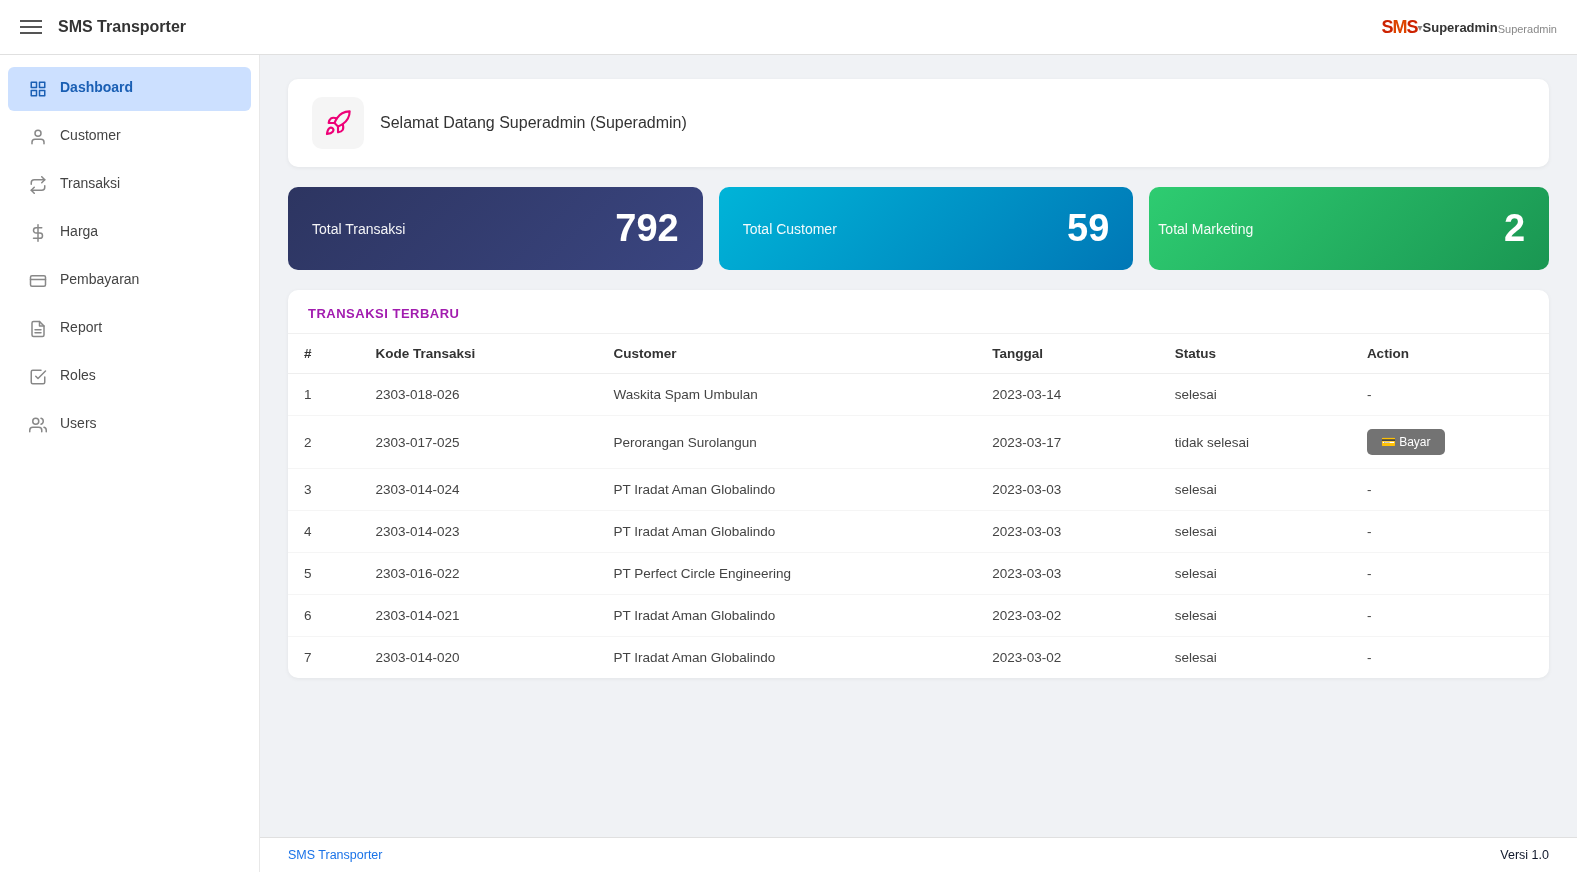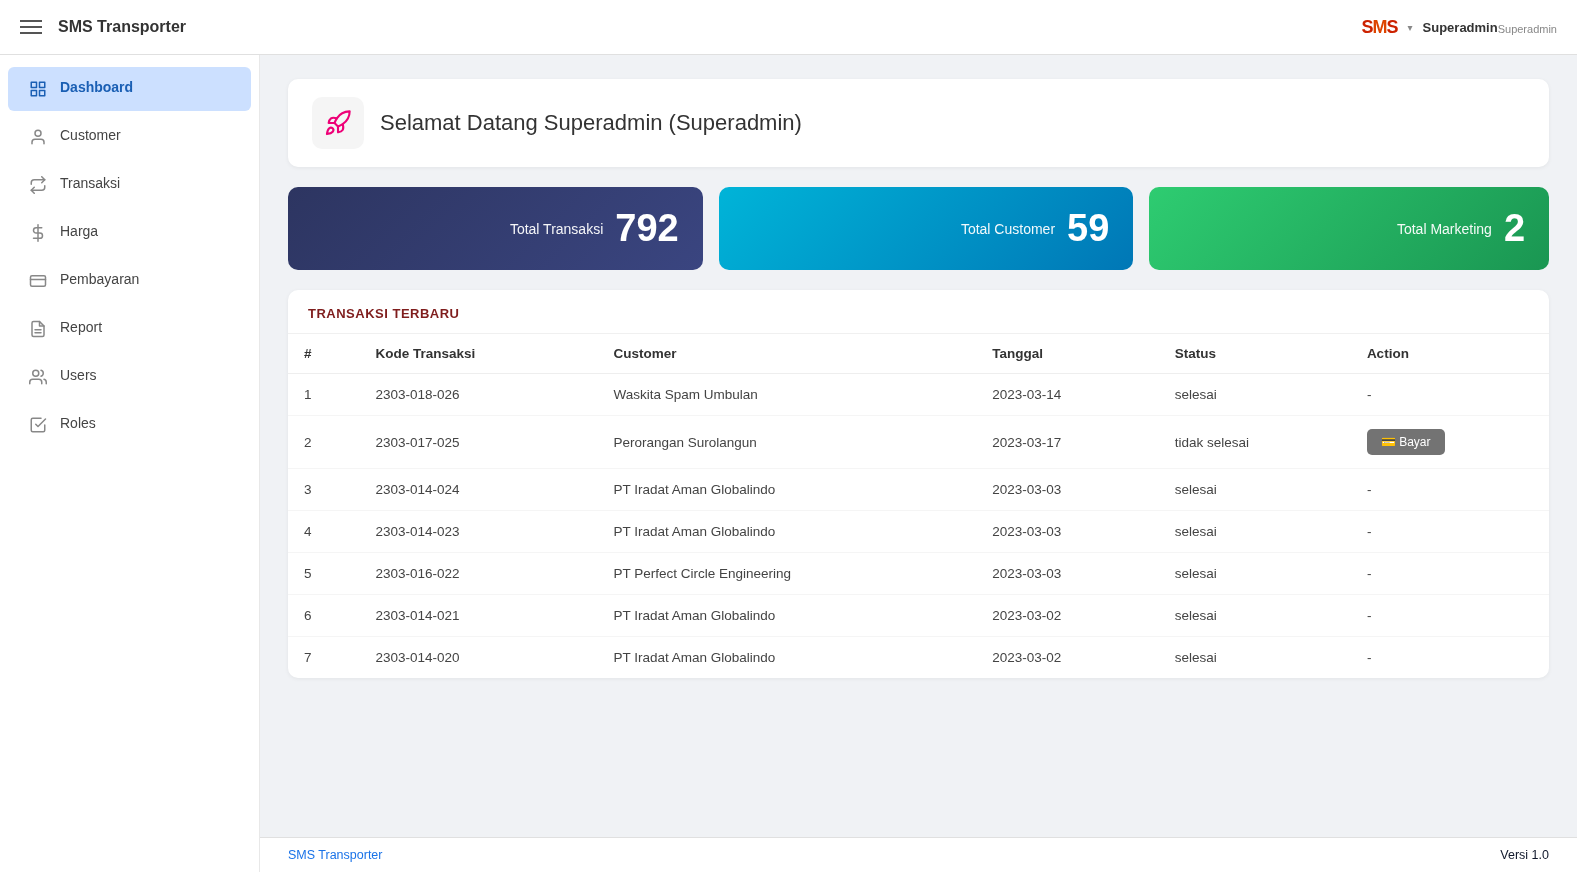--- a/index.html
+++ b/index.html
@@ -36,21 +36,20 @@
     }
     .hamburger-icon span {
       width: 22px;
       height: 2px;
       background: #555;
       display: block;
     }
     .navbar-right {
       display: flex;
       align-items: center;
-      gap: 10px;
     }
     .sms-logo {
       font-weight: 900;
       font-size: 18px;
       color: #e63;
       letter-spacing: -1px;
     }
     .sms-logo .s { color: #cc2200; }
     .sms-logo .m { color: #dd4400; }
     .sms-logo .s2 { color: #cc2200; }
@@ -141,37 +140,37 @@
     .welcome-icon-wrap {
       width: 52px;
       height: 52px;
       background: #f5f5f5;
       border-radius: 10px;
       display: flex;
       align-items: center;
       justify-content: center;
     }
     .welcome-text {
-      font-size: 22px;
+      font-size: 16px;
       font-weight: 500;
       color: #333;
     }
 
     
     .stats-row {
       display: flex;
       gap: 16px;
     }
     .stat-card {
       flex: 1;
       border-radius: 10px;
       padding: 20px 24px;
       display: flex;
       align-items: center;
-      justify-content: flex-end;
+      justify-content: space-between;
       color: #fff;
     }
     .stat-card.dark-blue { background: linear-gradient(135deg, #2d3561 0%, #3a4580 100%); }
     .stat-card.teal { background: linear-gradient(135deg, #00b4d8 0%, #0077b6 100%); }
     .stat-card.green { background: linear-gradient(135deg, #2ecc71 0%, #1a9652 100%); padding-left: 9px; }
     .stat-label {
       font-size: 14px;
       font-weight: 500;
       opacity: 0.95;
     }
@@ -185,21 +184,21 @@
     .table-section {
       background: #fff;
       border-radius: 10px;
       box-shadow: 0 1px 4px rgba(0,0,0,0.06);
       overflow: hidden;
     }
     .table-title {
       padding: 16px 20px 12px;
       font-size: 13px;
       font-weight: 700;
-      color: #7f1d1d;
+      color: #a21caf;
       letter-spacing: 0.5px;
       border-bottom: 1px solid #f0f0f0;
     }
     table {
       width: 100%;
       border-collapse: collapse;
       font-size: 13.5px;
     }
     thead tr {
       background: #fff;
@@ -341,37 +340,37 @@
             <line x1="8" y1="13" x2="16" y2="13"></line>
             <line x1="8" y1="17" x2="16" y2="17"></line>
         </svg>
       </span>
       <span>Report</span>
     </div>
 
     <div class="sidebar-item">
       <span class="sidebar-icon">
         <svg width="18" height="18" viewBox="0 0 24 24" fill="none" stroke="currentColor" stroke-width="2" stroke-linecap="round" stroke-linejoin="round">
+          <polyline points="9 11 12 14 22 4"></polyline>
+            <path d="M21 12v7a2 2 0 0 1-2 2H5a2 2 0 0 1-2-2V5a2 2 0 0 1 2-2h11"></path>
+        </svg>
+      </span>
+      <span>Roles</span>
+    </div>
+
+    <div class="sidebar-item">
+      <span class="sidebar-icon">
+        <svg width="18" height="18" viewBox="0 0 24 24" fill="none" stroke="currentColor" stroke-width="2" stroke-linecap="round" stroke-linejoin="round">
           <path d="M17 21v-2a4 4 0 0 0-4-4H5a4 4 0 0 0-4 4v2"></path>
             <circle cx="9" cy="7" r="4"></circle>
             <path d="M23 21v-2a4 4 0 0 0-3-3.87"></path>
             <path d="M16 3.13a4 4 0 0 1 0 7.75"></path>
         </svg>
       </span>
       <span>Users</span>
-    </div>
-
-    <div class="sidebar-item">
-      <span class="sidebar-icon">
-        <svg width="18" height="18" viewBox="0 0 24 24" fill="none" stroke="currentColor" stroke-width="2" stroke-linecap="round" stroke-linejoin="round">
-          <polyline points="9 11 12 14 22 4"></polyline>
-            <path d="M21 12v7a2 2 0 0 1-2 2H5a2 2 0 0 1-2-2V5a2 2 0 0 1 2-2h11"></path>
-        </svg>
-      </span>
-      <span>Roles</span>
     </div>
 
   </div>
 
   <div class="main-content">
 
     <div class="welcome-card">
       <div class="welcome-icon-wrap">
         <svg width="28" height="28" viewBox="0 0 24 24" fill="none" stroke="#e07" stroke-width="1.8" stroke-linecap="round" stroke-linejoin="round">
           <path d="M4.5 16.5c-1.5 1.26-2 5-2 5s3.74-.5 5-2c.71-.84.7-2.13-.09-2.91a2.18 2.18 0 0 0-2.91-.09z"></path>

